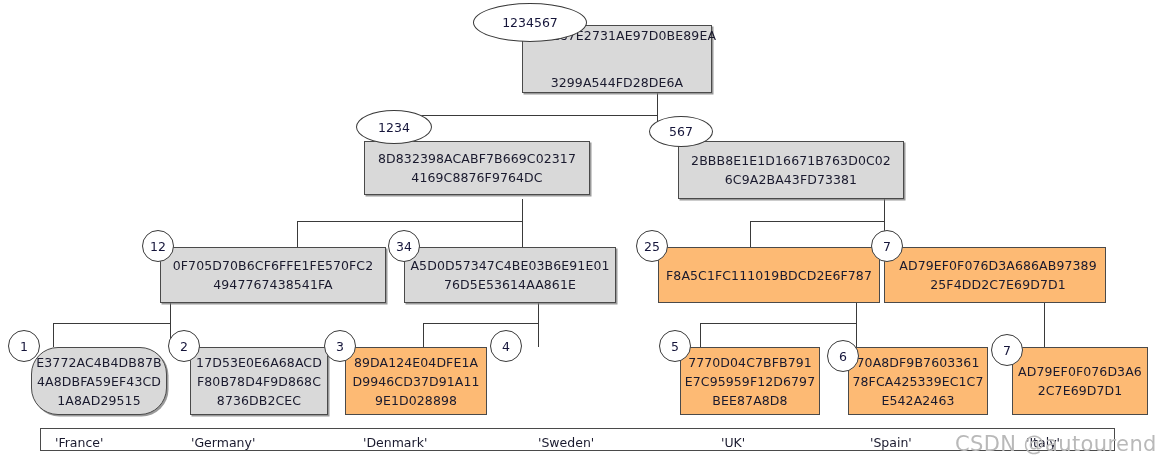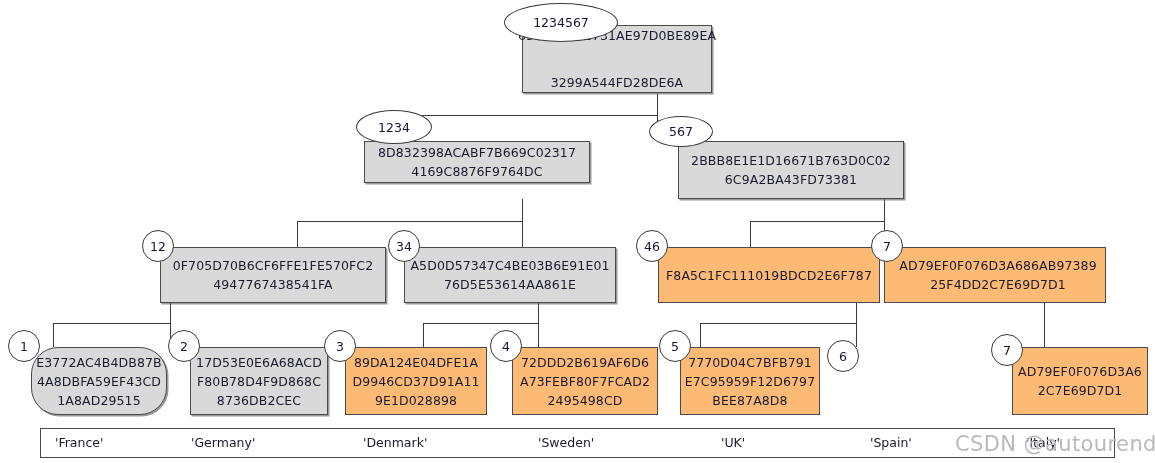--- a/index.html
+++ b/index.html
@@ -40,21 +40,21 @@
     border-radius:50%;
     display:flex;align-items:center;justify-content:center;
     font-size:12.5px;
     color:#15153a;
     z-index:6;
   }
   .badge.oval{border-radius:50%;}
 
   
   #labelbar{
-    position:absolute;left:40px;top:428px;width:1075px;height:30px;
+    position:absolute;left:40px;top:428px;width:1075px;height:23px;
     box-sizing:border-box;
     border:1px solid #4a4a4a;background:#ffffff;
   }
   .lbl{
     position:absolute;top:6px;
     font-size:12.5px;color:#1a1a2e;white-space:nowrap;
   }
 
   
   #watermark{
@@ -97,25 +97,25 @@
   <div class="ln h" style="left:700px;top:323px;width:157px;"></div>
   <div class="ln v" style="left:700px;top:323px;height:24px;"></div>
   <div class="ln v" style="left:856px;top:323px;height:24px;"></div>
 
   <div class="ln v" style="left:1044px;top:303px;height:44px;"></div>
 
   <div class="node filled" style="left:522px;top:25px;width:190px;height:68px;justify-content:space-between;">
     <span class="hl">65C7C87E2731AE97D0BE89EA</span>
     <span class="hl">3299A544FD28DE6A</span>
   </div>
-  <div class="badge oval" style="left:504px;top:3px;width:112px;height:37px;">
+  <div class="badge oval" style="left:473px;top:3px;width:112px;height:37px;">
     <span>1234567</span>
   </div>
 
-  <div class="node filled" style="left:364px;top:141px;width:226px;height:42px;">
+  <div class="node filled" style="left:364px;top:141px;width:226px;height:54px;">
     <span class="hl">8D832398ACABF7B669C02317</span>
     <span class="hl">4169C8876F9764DC</span>
   </div>
   <div class="badge oval" style="left:356px;top:110px;width:74px;height:32px;">
     <span>1234</span>
   </div>
 
   <div class="node filled" style="left:678px;top:141px;width:226px;height:58px;">
     <span class="hl">2BBB8E1E1D16671B763D0C02</span>
     <span class="hl">6C9A2BA43FD73381</span>
@@ -137,21 +137,21 @@
     <span class="hl">76D5E53614AA861E</span>
   </div>
   <div class="badge" style="left:388px;top:230px;width:30px;height:30px;">
     <span>34</span>
   </div>
 
   <div class="node plain" style="left:658px;top:247px;width:222px;height:56px;">
     <span class="hl">F8A5C1FC111019BDCD2E6F787</span>
   </div>
   <div class="badge" style="left:636px;top:230px;width:30px;height:30px;">
-    <span>46</span>
+    <span>25</span>
   </div>
 
   <div class="node plain" style="left:884px;top:247px;width:222px;height:56px;padding-left:6px;">
     <span class="hl">AD79EF0F076D3A686AB97389</span>
     <span class="hl">25F4DD2C7E69D7D1</span>
   </div>
   <div class="badge" style="left:871px;top:230px;width:30px;height:30px;">
     <span>7</span>
   </div>
 
@@ -175,38 +175,38 @@
 
   <div class="node plain" style="left:345px;top:347px;width:142px;height:68px;">
     <span class="hl">89DA124E04DFE1A</span>
     <span class="hl">D9946CD37D91A11</span>
     <span class="hl">9E1D028898</span>
   </div>
   <div class="badge" style="left:324px;top:330px;width:30px;height:30px;">
     <span>3</span>
   </div>
 
-  <div class="node plain" style="left:512px;top:347px;width:146px;height:68px;">
-    <span class="hl">72DDD2B619AF6D6</span>
-    <span class="hl">A73FEBF80F7FCAD2</span>
-    <span class="hl">2495498CD</span>
-  </div>
   <div class="badge" style="left:490px;top:330px;width:30px;height:30px;">
     <span>4</span>
   </div>
 
   <div class="node plain" style="left:680px;top:347px;width:140px;height:68px;">
     <span class="hl">7770D04C7BFB791</span>
     <span class="hl">E7C95959F12D6797</span>
     <span class="hl">BEE87A8D8</span>
   </div>
   <div class="badge" style="left:659px;top:330px;width:30px;height:30px;">
     <span>5</span>
   </div>
 
+  <div class="node plain" style="left:848px;top:347px;width:140px;height:68px;">
+    <span class="hl">70A8DF9B7603361</span>
+    <span class="hl">78FCA425339EC1C7</span>
+    <span class="hl">E542A2463</span>
+  </div>
   <div class="badge" style="left:827px;top:340px;width:30px;height:30px;">
     <span>6</span>
   </div>
 
   <div class="node plain" style="left:1012px;top:347px;width:136px;height:68px;">
     <span class="hl">AD79EF0F076D3A6</span>
     <span class="hl">2C7E69D7D1</span>
   </div>
   <div class="badge" style="left:991px;top:334px;width:30px;height:30px;">
     <span>7</span>

